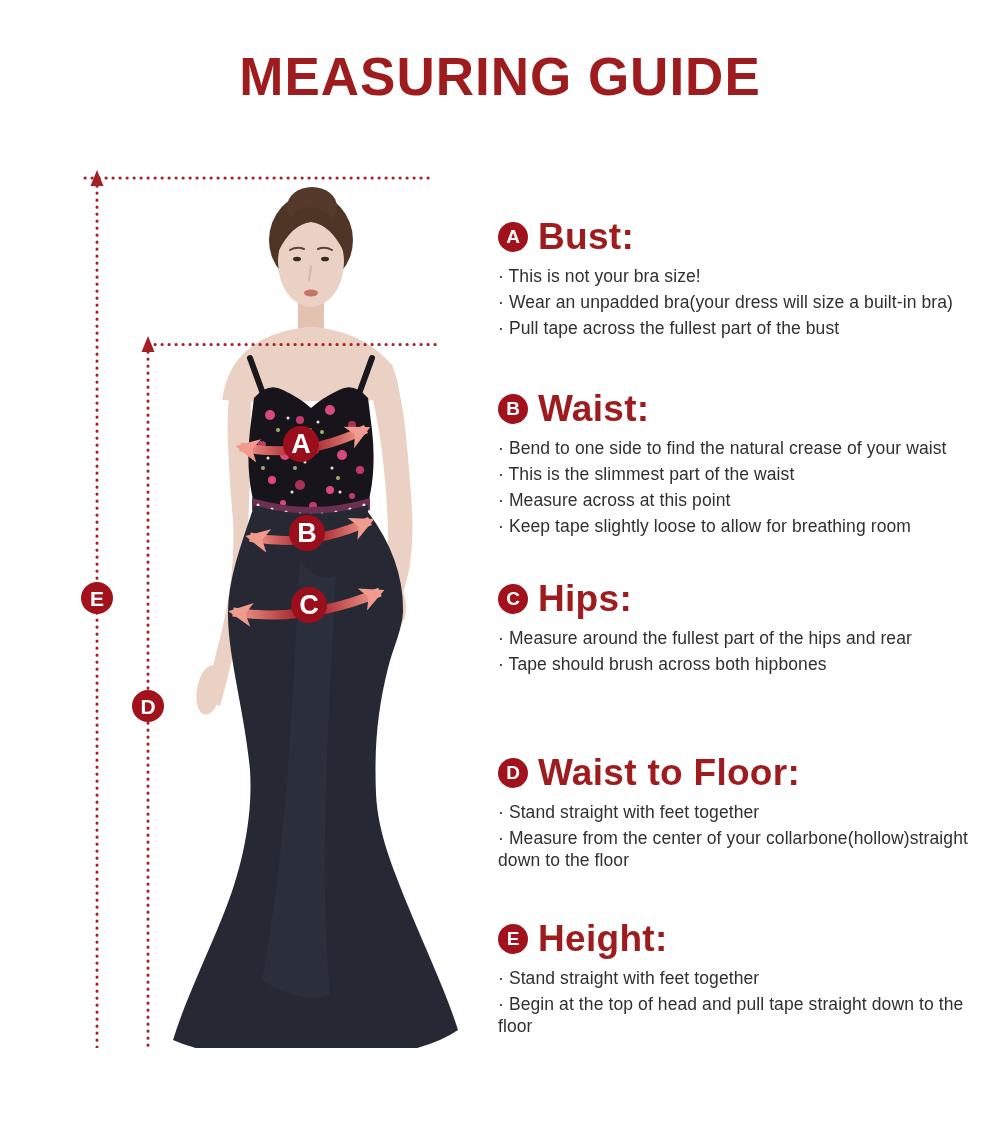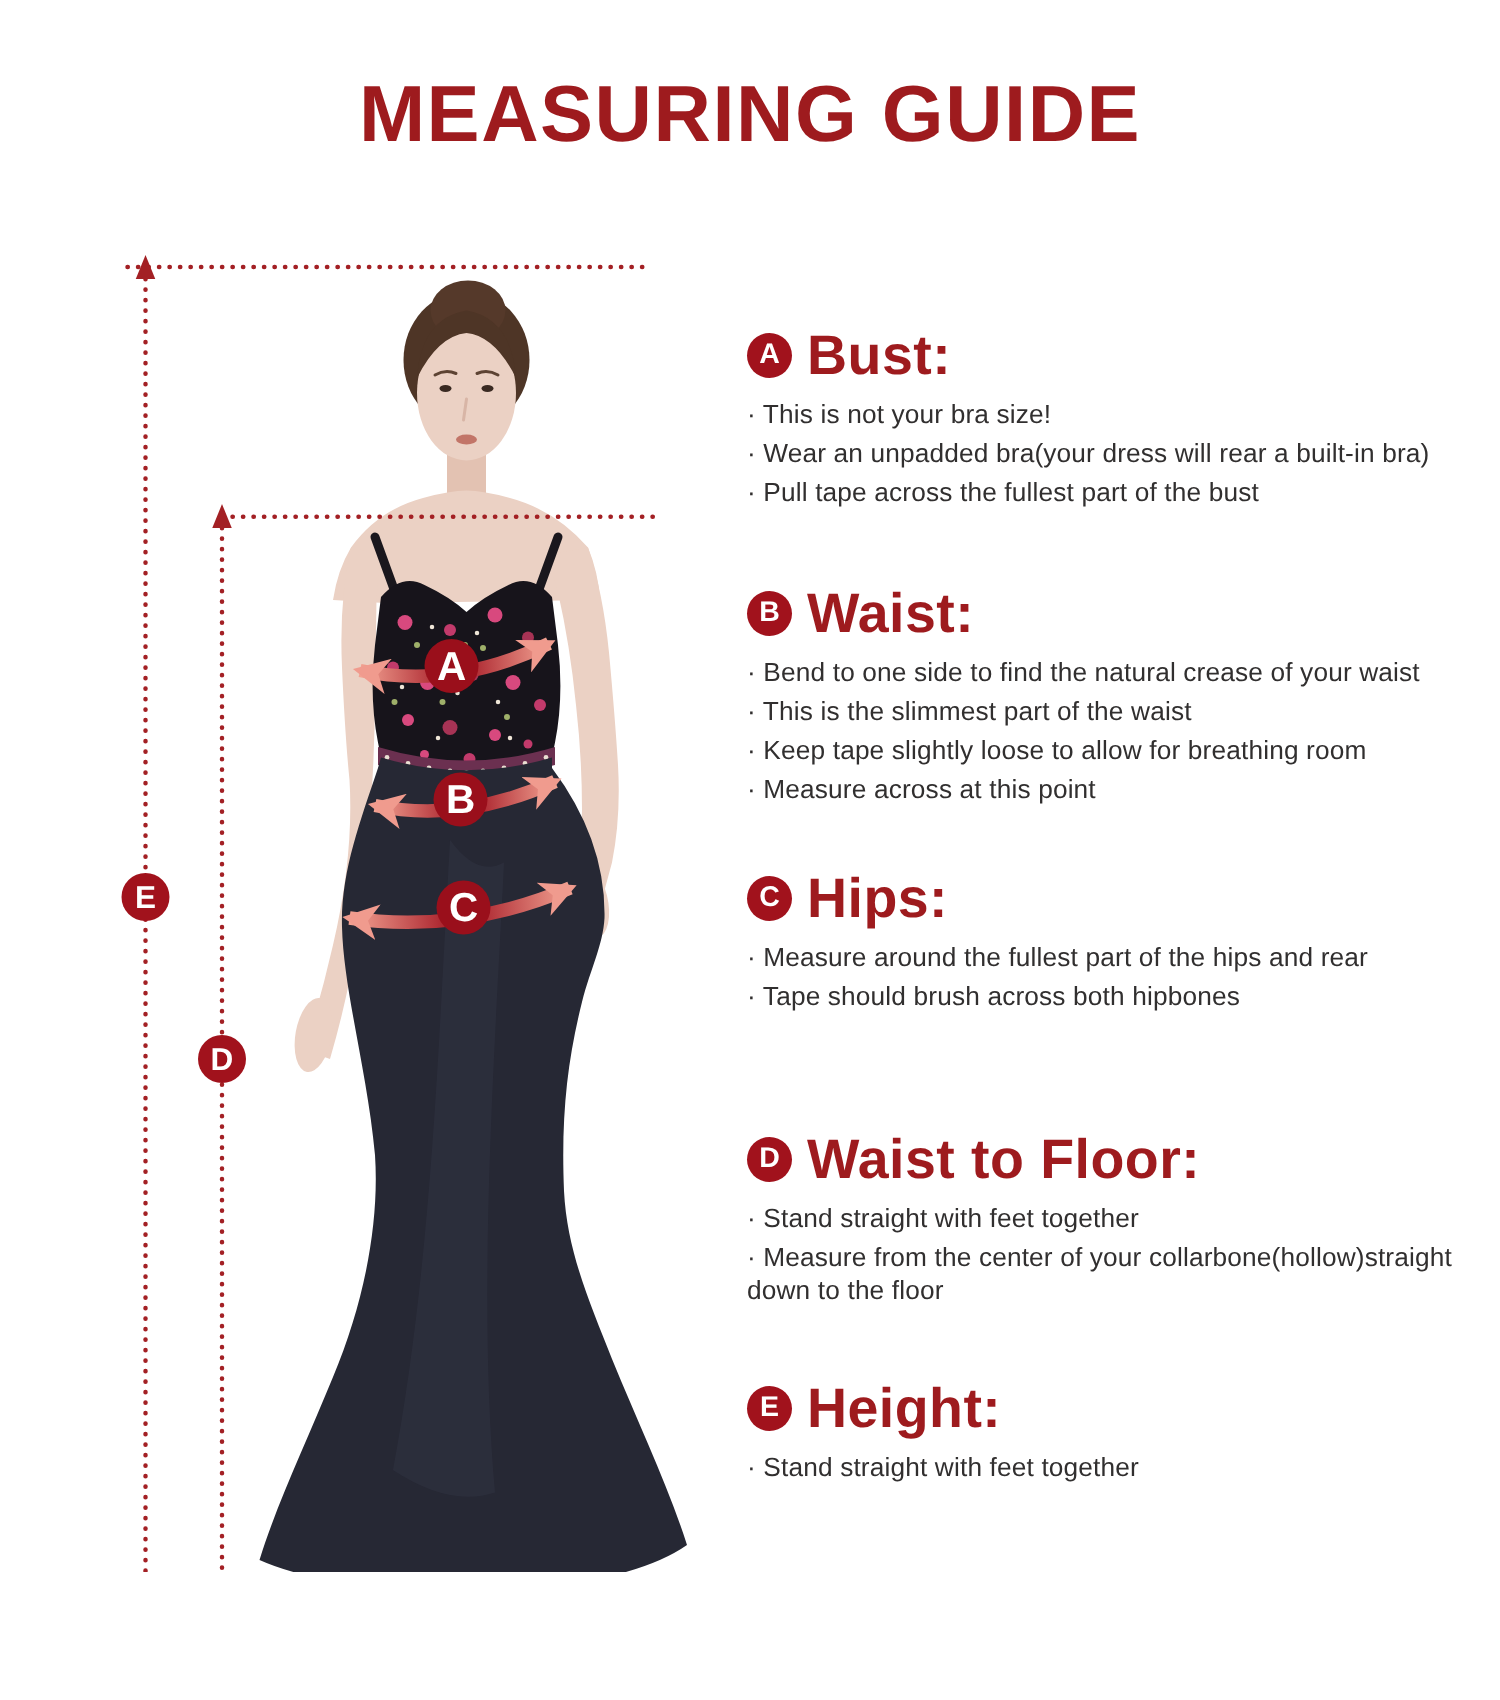--- a/index.html
+++ b/index.html
@@ -180,37 +180,37 @@
 
     <section class="sec sec-a">
       <div class="sec-head">
         <span class="badge">
             <span>A</span>
           </span>
         <h2 class="sec-title">Bust:</h2>
       </div>
       <div class="bullets">
         <p class="bullet">· This is not your bra size!</p>
-        <p class="bullet">· Wear an unpadded bra(your dress will rear a built-in bra)</p>
+        <p class="bullet">· Wear an unpadded bra(your dress will size a built-in bra)</p>
         <p class="bullet">· Pull tape across the fullest part of the bust</p>
       </div>
     </section>
 
     <section class="sec sec-b">
       <div class="sec-head">
         <span class="badge">
             <span>B</span>
           </span>
         <h2 class="sec-title">Waist:</h2>
       </div>
       <div class="bullets">
         <p class="bullet">· Bend to one side to find the natural crease of your waist</p>
         <p class="bullet">· This is the slimmest part of the waist</p>
+        <p class="bullet">· Measure across at this point</p>
         <p class="bullet">· Keep tape slightly loose to allow for breathing room</p>
-        <p class="bullet">· Measure across at this point</p>
       </div>
     </section>
 
     <section class="sec sec-c">
       <div class="sec-head">
         <span class="badge">
             <span>C</span>
           </span>
         <h2 class="sec-title">Hips:</h2>
       </div>
@@ -235,17 +235,18 @@
 
     <section class="sec sec-e">
       <div class="sec-head">
         <span class="badge">
             <span>E</span>
           </span>
         <h2 class="sec-title">Height:</h2>
       </div>
       <div class="bullets">
         <p class="bullet">· Stand straight with feet together</p>
+        <p class="bullet">· Begin at the top of head and pull tape straight down to the floor</p>
       </div>
     </section>
 
   </div>
 </div>
 
 </body></html>

